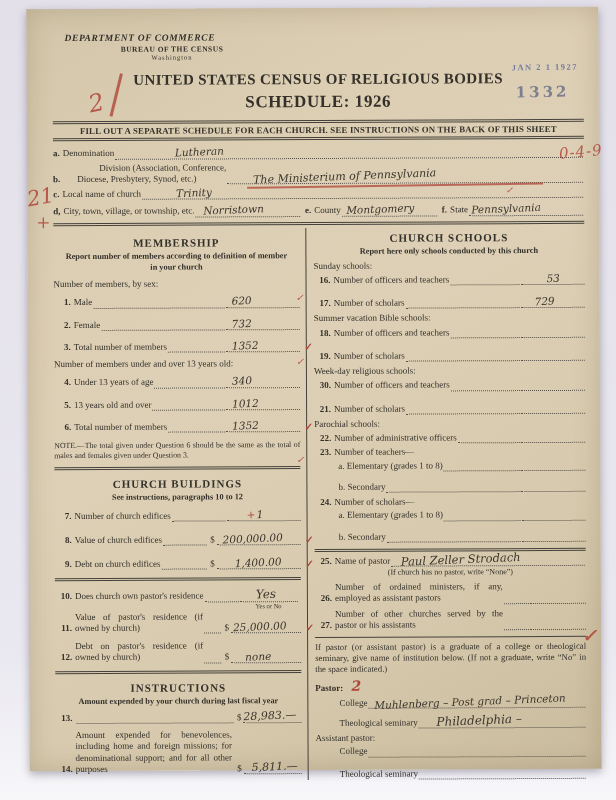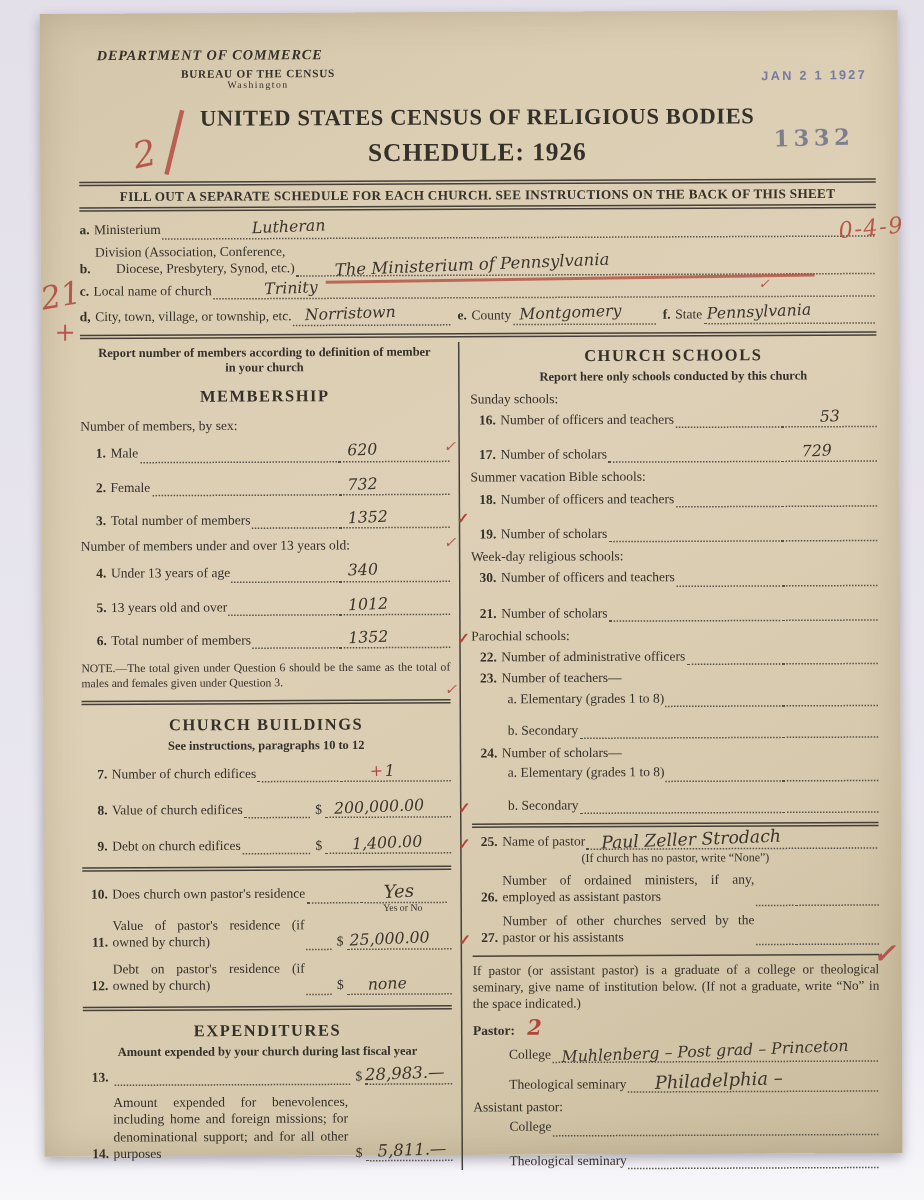--- a/index.html
+++ b/index.html
@@ -17,21 +17,21 @@
     background:linear-gradient(150deg,#d2c5a9 0%,#dcceb3 22%,#ddd0b6 45%,#d6c9ad 75%,#c9bb9d 100%);
     box-shadow:0 3px 8px rgba(40,35,60,.35), inset 0 0 26px rgba(92,72,40,.22);
     transform:rotate(-.25deg);
   }
   .content{position:absolute; left:26px; top:24px; right:15px; bottom:10px; font-size:9px; line-height:1.25;}
   .b{font-weight:bold;}
   .ctr{text-align:center;}
   .dept{font-size:9.5px; letter-spacing:.6px;font-style:italic;}
   .bureau{font-size:7.5px; letter-spacing:.5px; text-align:center;}
   .wash{font-size:6.5px; letter-spacing:1px; text-align:center;}
-  .datestamp{position:absolute; right:6px; top:14px; color:var(--stamp); font-family:Liberation Sans, sans-serif;
+  .datestamp{position:absolute; right:6px; top:31px; color:var(--stamp); font-family:Liberation Serif, serif;
     font-size:8.5px; font-weight:bold; letter-spacing:1.5px; opacity:.85; transform:rotate(-.5deg);}
   .serial{position:absolute; right:14px; top:52px; color:var(--serial); font-family:"DejaVu Serif",serif;
     font-size:15px; font-weight:bold; letter-spacing:3px; opacity:.9; transform:rotate(-1deg);}
   .title{font-size:15px; letter-spacing:.4px; margin-top:9px;}
   .sched{font-size:17px; letter-spacing:.6px; margin-top:2px;}
   .dblrule{height:3px; border-top:1px solid var(--rule); border-bottom:1px solid var(--rule);}
   .banner{margin-top:8px;}
   .banner .txt{font-size:8.8px; font-weight:bold; letter-spacing:.2px; padding:2px 0 1px 0; text-align:center;}
   
   .r{display:flex; align-items:flex-end; margin-top:7px;}
@@ -80,29 +80,29 @@
       <div class="banner">
         <div class="dblrule"></div>
         <div class="b txt">FILL OUT A SEPARATE SCHEDULE FOR EACH CHURCH.   SEE INSTRUCTIONS ON THE BACK OF THIS SHEET</div>
         <div class="dblrule"></div>
       </div>
     </div>
 
     <div>
       <div class="r">
         <span class="pfx">a.</span>
-        <span>Ministerium</span>
+        <span>Denomination</span>
         <span class="dots">
             <span class="hw" style="left:60px;">Lutheran</span>
           </span>
       </div>
       <div class="r" style="margin-top:3px;">
         <span class="pfx">b.</span>
         <span style="flex:none;">
-          <span style="display:block;">Division (Association, Conference,</span>
+          <span style="display:block;margin-left:36px;">Division (Association, Conference,</span>
           <span style="display:block; padding-left:14px;">Diocese, Presbytery, Synod, etc.)</span>
         </span>
         <span class="dots">
           <span class="hw" style="left:26px; font-size:11px;">The Ministerium of Pennsylvania</span>
           <span class="redline" style="left:20px; right:40px; bottom:-4px; transform:rotate(-.6deg);"></span>
           <span class="pen" style="right:70px; bottom:-14px; font-size:9px;">✓</span>
         </span>
       </div>
       <div class="r" style="margin-top:4px;">
         <span class="pfx">c.</span>
@@ -127,22 +127,22 @@
         <span class="dots" style="flex:1.2;">
             <span class="hw" style="left:2px;">Pennsylvania</span>
           </span>
       </div>
     </div>
     <div class="dblrule" style="margin-top:5px;"></div>
 
     <div class="cols">
 
       <div class="colL">
+        <div class="b ctr secT">MEMBERSHIP</div>
         <div class="b ctr secS" style="padding:0 8px;">Report number of members according to definition of member in your church</div>
-        <div class="b ctr secT">MEMBERSHIP</div>
         <div class="grp">Number of members, by sex:</div>
 
         <div class="r">
           <span class="num">1.</span>
           <span>Male</span>
           <span class="dots"></span>
           <span class="vz">
               <span class="hw">620</span>
             </span>
         </div>
@@ -251,21 +251,21 @@
           <span class="num">12.</span>
           <span class="lblw" style="width:128px;">Debt on pastor's residence (if owned by church)</span>
           <span class="dots"></span>
           <span class="cur">$</span>
           <span class="vz" style="width:70px;">
               <span class="hw" style="left:14px;">none</span>
             </span>
         </div>
         <div class="dblrule" style="margin-top:7px;"></div>
 
-        <div class="b ctr secT">EXPENDITURES</div>
+        <div class="b ctr secT">INSTRUCTIONS</div>
         <div class="b ctr secS">Amount expended by your church during last fiscal year</div>
 
         <div class="r" style="margin-top:5px;">
           <span class="num">13.</span>
           <span class="dots"></span>
           <span class="cur">$</span>
           <span class="vz" style="width:58px;">
               <span class="hw" style="left:0; font-size:11px;">28,983.—</span>
             </span>
         </div>

